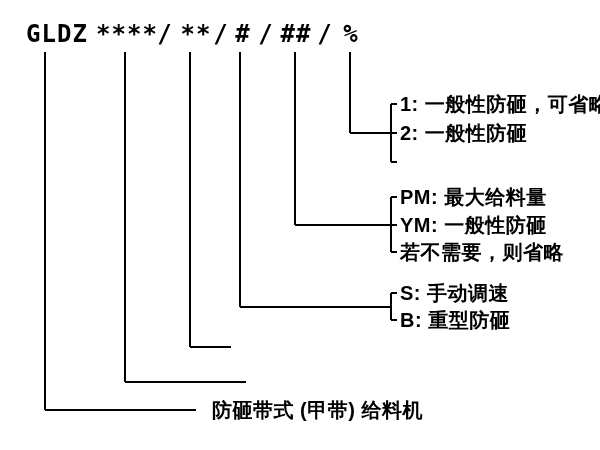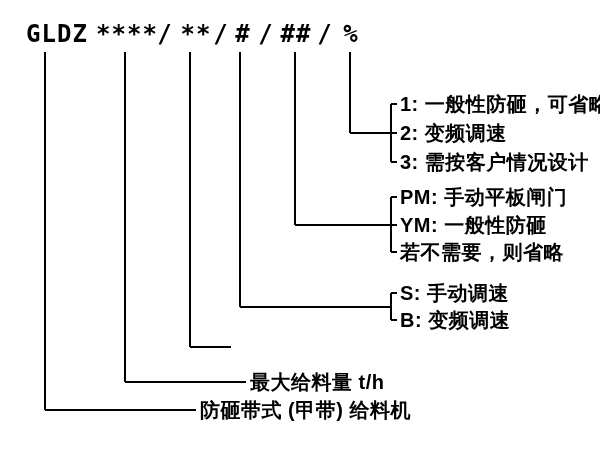--- a/index.html
+++ b/index.html
@@ -67,26 +67,24 @@
     <span class="tok" style="left:196px">**</span>
     <span class="tok" style="left:221px">/</span>
     <span class="tok" style="left:243px">#</span>
     <span class="tok" style="left:266px">/</span>
     <span class="tok" style="left:296px">##</span>
     <span class="tok" style="left:325px">/</span>
     <span class="tok" style="left:351px">%</span>
   </div>
 
   <div class="lbl" style="left:400px;top:104px">1: 一般性防砸，可省略</div>
-  <div class="lbl" style="left:400px;top:133px">2: 变频调速</div>
-  <div class="lbl" style="left:400px;top:162px">3: 需按客户情况设计</div>
+  <div class="lbl" style="left:400px;top:133px">2: 一般性防砸</div>
 
-  <div class="lbl" style="left:400px;top:197px">PM: 手动平板闸门</div>
+  <div class="lbl" style="left:400px;top:197px">PM: 最大给料量</div>
   <div class="lbl" style="left:400px;top:225px">YM: 一般性防砸</div>
   <div class="lbl" style="left:400px;top:293px">S: 手动调速</div>
 
   <div class="lbl" style="left:400px;top:252px">若不需要，则省略</div>
-  <div class="lbl" style="left:400px;top:320px">B: 变频调速</div>
+  <div class="lbl" style="left:400px;top:320px">B: 重型防砸</div>
 
-  <div class="lbl" style="left:250px;top:382px">最大给料量 t/h</div>
-  <div class="lbl" style="left:200px;top:410px">防砸带式 (甲带) 给料机</div>
+  <div class="lbl" style="left:212px;top:410px">防砸带式 (甲带) 给料机</div>
 
 </div>
 
 </body></html>

